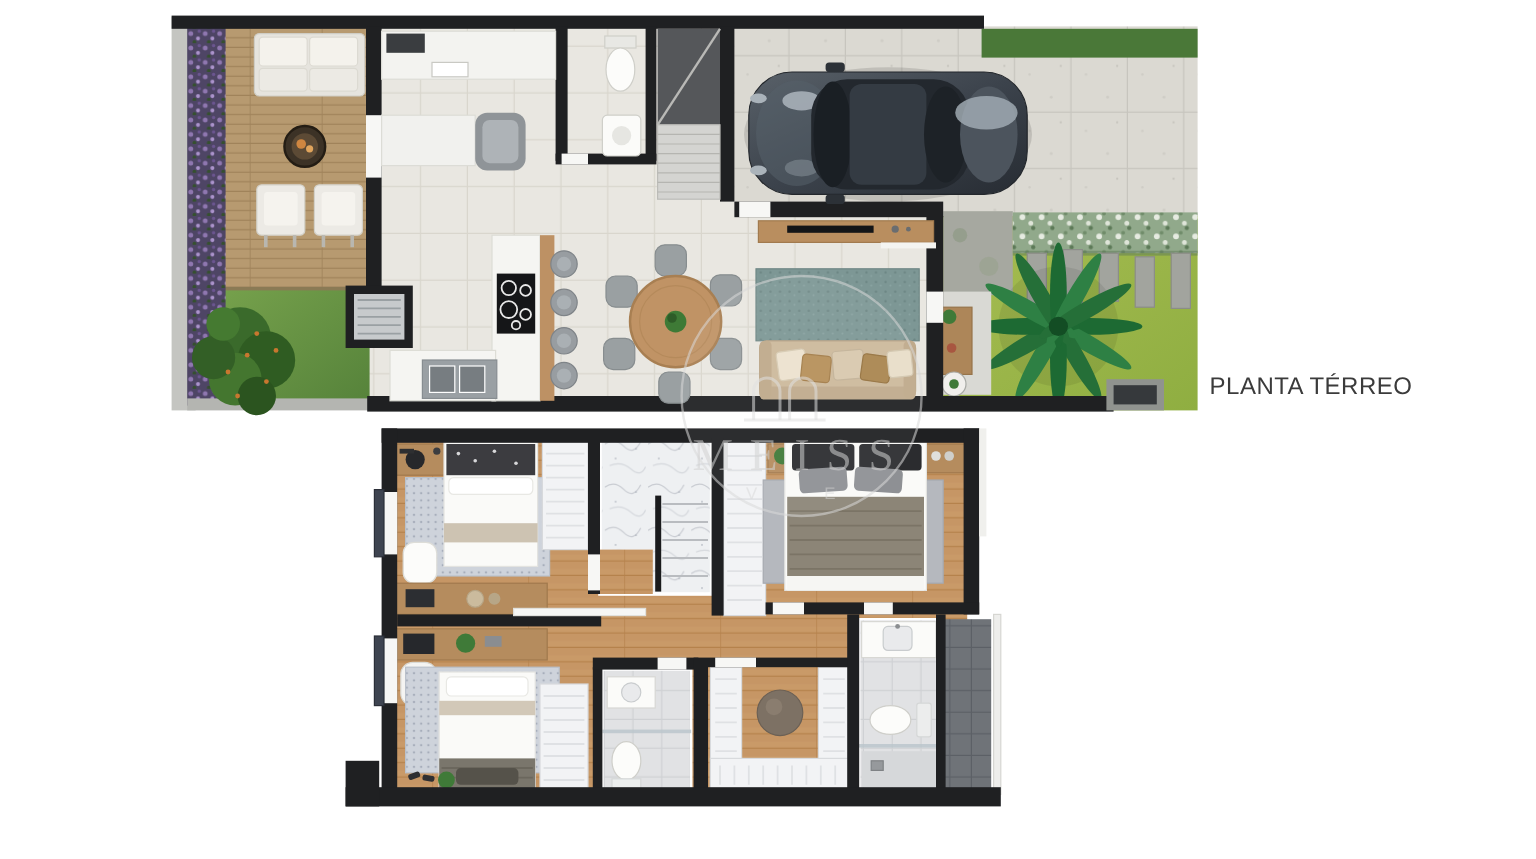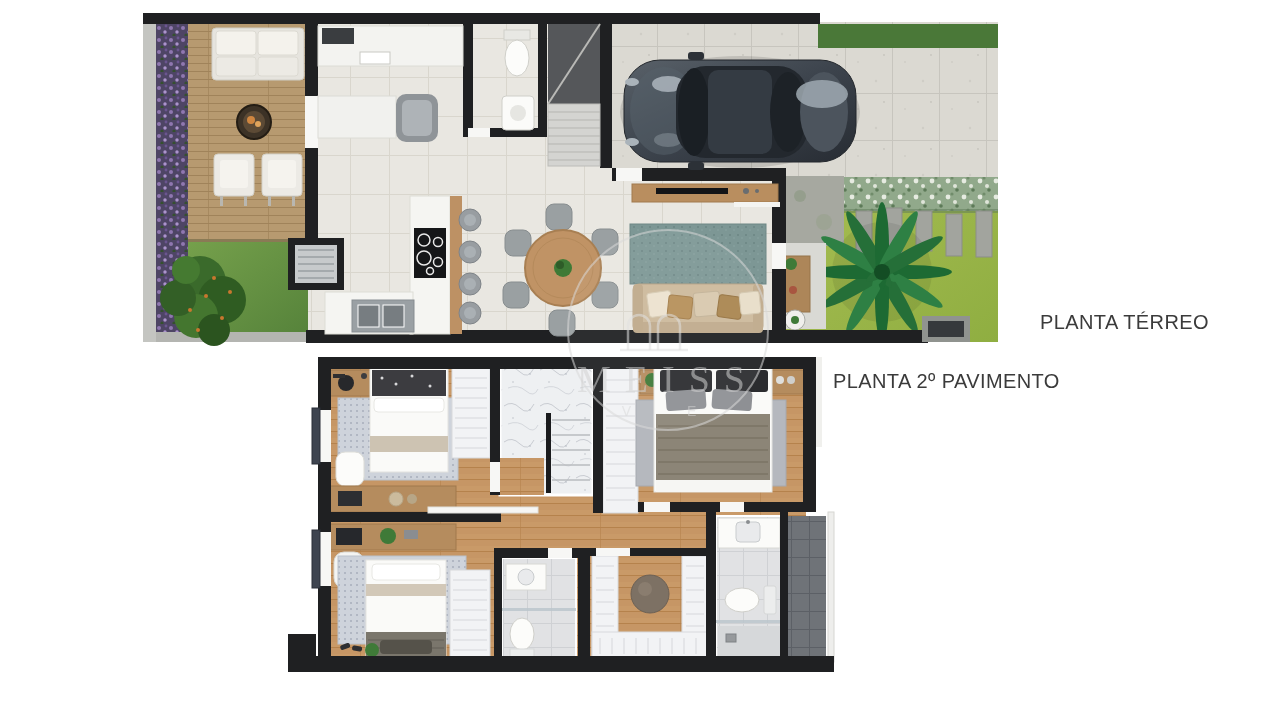--- a/index.html
+++ b/index.html
@@ -1,19 +1,19 @@
 <!DOCTYPE html>
 <html><head>
 <meta charset="utf-8">
 <style>
   html,body{margin:0;padding:0;background:#fff;}
   .canvas{position:relative;width:1280px;height:716px;background:#ffffff;overflow:hidden;
           font-family:"Liberation Sans",sans-serif;}
   .plan-label{position:absolute;font-size:20px;color:#3b3b3b;letter-spacing:.4px;white-space:nowrap;}
-  #label-ground{left:1040px;top:311px;}
+  #label-ground{left:1008px;top:311px;}
   #label-second{left:833px;top:370px;}
   svg{position:absolute;left:0;top:0;}
 </style>
 </head>
 <body>
 
 <div class="canvas">
 
 <svg width="1280" height="716" viewBox="0 0 1280 716">
 <defs>
@@ -514,15 +514,14 @@
     <path d="M628,350 v-24 a11,11 0 0 1 22,0 v24"></path>
     <path d="M658,350 v-24 a11,11 0 0 1 22,0 v24"></path>
     <path d="M620,350 h68"></path>
   </g>
   <text x="668" y="392" text-anchor="middle" font-family="Liberation Serif, serif" font-size="38" letter-spacing="14" fill="#d2d2d2" fill-opacity=".55">MEISS</text>
   <text x="672" y="416" text-anchor="middle" font-family="Liberation Sans, sans-serif" font-size="14" letter-spacing="26" fill="#d8d8d8" fill-opacity=".5">V E</text>
 </g>
 </svg>
 
 <div class="plan-label" id="label-ground">PLANTA TÉRREO</div>
-<div class="plan-label" id="label-second">PLANTA 2º PAVIMENTO</div>
 
 </div>
 
 </body></html>

